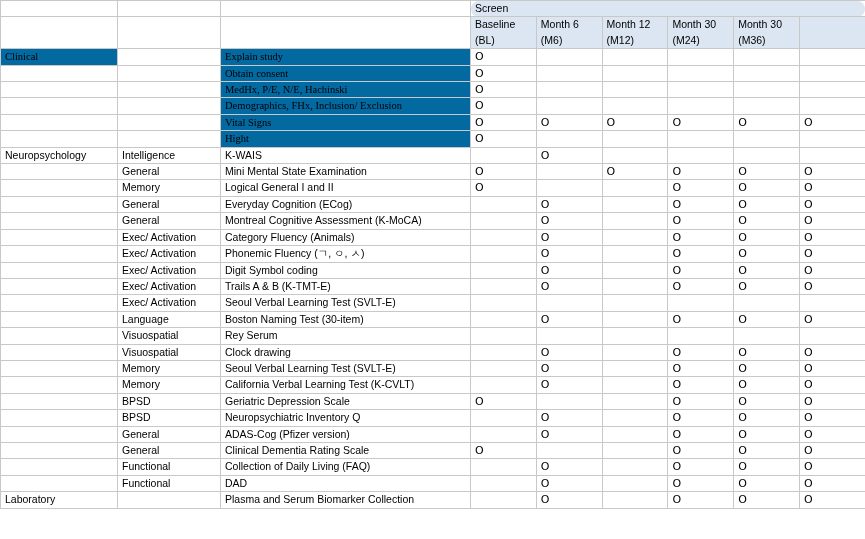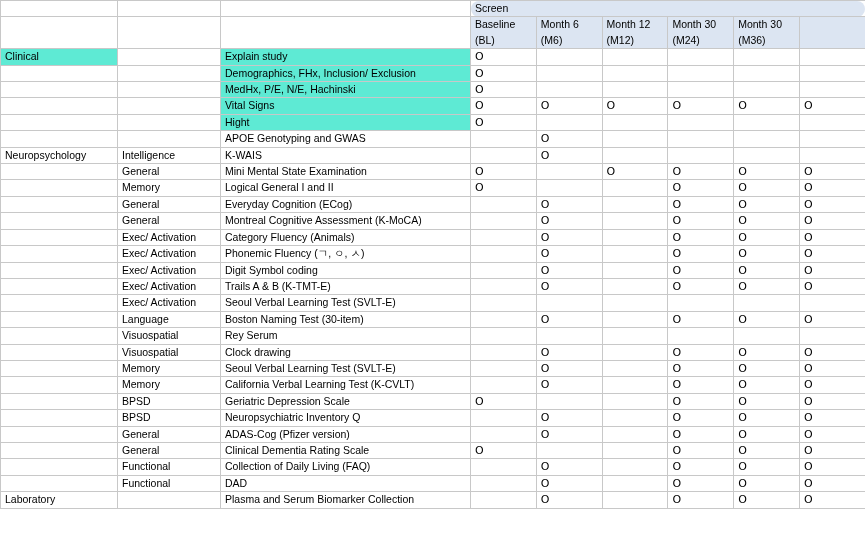--- a/index.html
+++ b/index.html
@@ -60,21 +60,21 @@
   td.mark {
     text-align: center;
     padding: 0;
     background: #ffffff;
     font-size: 11px;
     font-family: "DejaVu Sans", sans-serif;
     line-height: 15.4px;
   }
   td.domain-cell { font-weight: bold; }
 
-  .bg-clinical   { background: #5eead4; }
+  .bg-clinical   { background: #0369a1; font-family: Liberation Serif, serif; }
   .bg-white      { background: #ffffff; }
 </style>
 </head>
 <body>
 
 <table id="schedule-table">
   <colgroup>
     <col class="c-domain">
     <col class="c-subdomain">
     <col class="c-item">
@@ -112,67 +112,67 @@
         <td class="mark">O</td>
         <td class="mark"></td>
         <td class="mark"></td>
         <td class="mark"></td>
         <td class="mark"></td>
         <td class="mark"></td>
       </tr>
       <tr>
         <td class="domain-cell bg-white"></td>
         <td class="bg-white"></td>
+        <td class="bg-clinical">Obtain consent</td>
+        <td class="mark">O</td>
+        <td class="mark"></td>
+        <td class="mark"></td>
+        <td class="mark"></td>
+        <td class="mark"></td>
+        <td class="mark"></td>
+      </tr>
+      <tr>
+        <td class="domain-cell bg-white"></td>
+        <td class="bg-white"></td>
+        <td class="bg-clinical">MedHx, P/E, N/E, Hachinski</td>
+        <td class="mark">O</td>
+        <td class="mark"></td>
+        <td class="mark"></td>
+        <td class="mark"></td>
+        <td class="mark"></td>
+        <td class="mark"></td>
+      </tr>
+      <tr>
+        <td class="domain-cell bg-white"></td>
+        <td class="bg-white"></td>
         <td class="bg-clinical">Demographics, FHx, Inclusion/ Exclusion</td>
         <td class="mark">O</td>
         <td class="mark"></td>
         <td class="mark"></td>
         <td class="mark"></td>
         <td class="mark"></td>
         <td class="mark"></td>
       </tr>
       <tr>
         <td class="domain-cell bg-white"></td>
         <td class="bg-white"></td>
-        <td class="bg-clinical">MedHx, P/E, N/E, Hachinski</td>
-        <td class="mark">O</td>
-        <td class="mark"></td>
-        <td class="mark"></td>
-        <td class="mark"></td>
-        <td class="mark"></td>
-        <td class="mark"></td>
-      </tr>
-      <tr>
-        <td class="domain-cell bg-white"></td>
-        <td class="bg-white"></td>
         <td class="bg-clinical">Vital Signs</td>
         <td class="mark">O</td>
         <td class="mark">O</td>
         <td class="mark">O</td>
         <td class="mark">O</td>
         <td class="mark">O</td>
         <td class="mark">O</td>
       </tr>
       <tr>
         <td class="domain-cell bg-white"></td>
         <td class="bg-white"></td>
         <td class="bg-clinical">Hight</td>
         <td class="mark">O</td>
         <td class="mark"></td>
-        <td class="mark"></td>
-        <td class="mark"></td>
-        <td class="mark"></td>
-        <td class="mark"></td>
-      </tr>
-      <tr>
-        <td class="domain-cell bg-white"></td>
-        <td class="bg-white"></td>
-        <td class="bg-laboratory">APOE Genotyping and GWAS</td>
-        <td class="mark"></td>
-        <td class="mark">O</td>
         <td class="mark"></td>
         <td class="mark"></td>
         <td class="mark"></td>
         <td class="mark"></td>
       </tr>
       <tr>
         <td class="domain-cell bg-neuropsychology">Neuropsychology</td>
         <td class="bg-white">Intelligence</td>
         <td class="bg-neuropsychology">K-WAIS</td>
         <td class="mark"></td>

